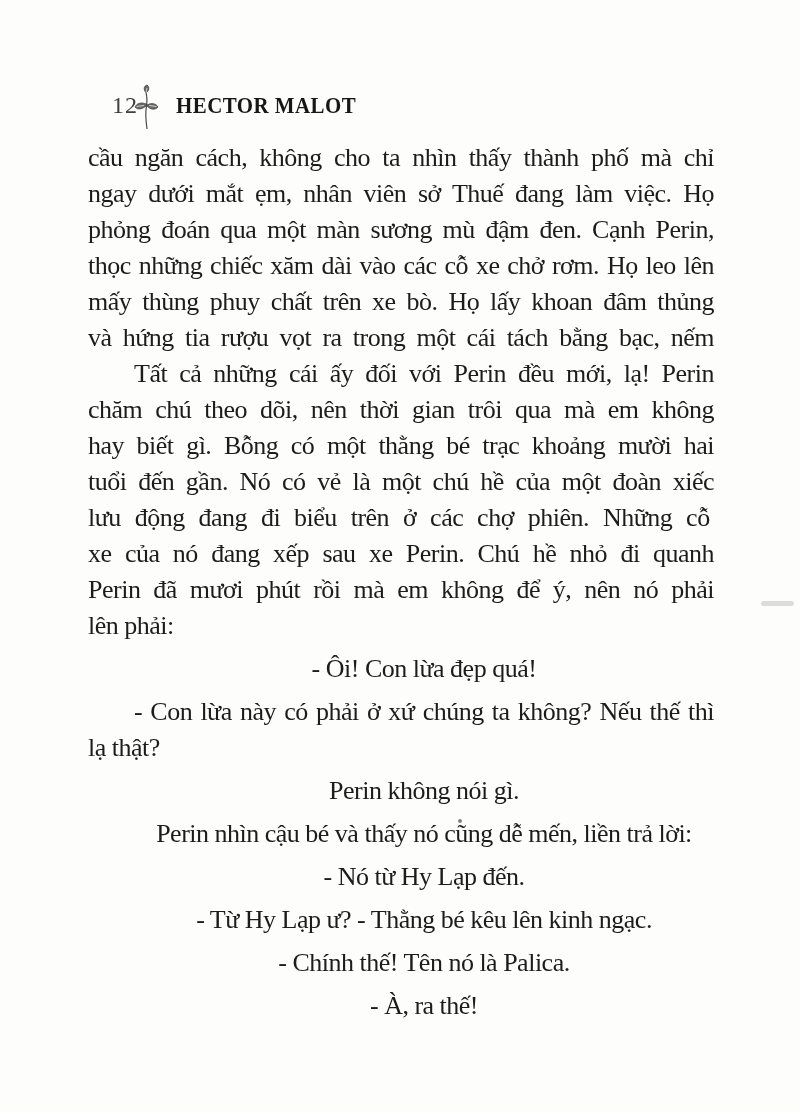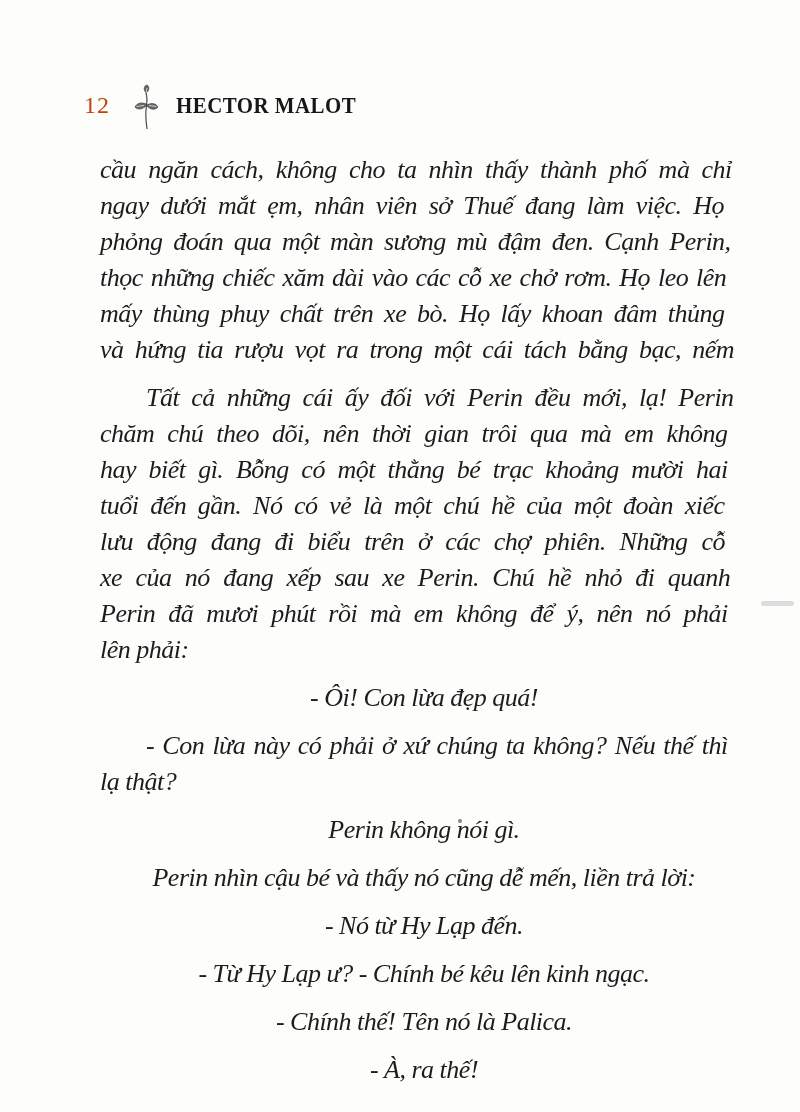--- a/index.html
+++ b/index.html
@@ -19,25 +19,25 @@
 
   
   #header {
     position: absolute;
     left: 0; top: 0;
     width: 100%;
     height: 140px;
   }
   #page-number {
     position: absolute;
-    left: 84px;
+    left: 112px;
     top: 92px;
     font-size: 24px;
     letter-spacing: 1px;
-    color: #c2410c;
+    color: #404040;
   }
   #header-ornament {
     position: absolute;
     left: 131px;
     top: 84px;
     width: 30px;
     height: 46px;
   }
   #book-title {
     position: absolute;
@@ -52,21 +52,21 @@
     white-space: nowrap;
   }
 
   
   #text-block {
     position: absolute;
     left: 88px;
     top: 140px;
     width: 626px;
   }
-  .paragraph { margin: 12px; font-style: italic; }
+  .paragraph { margin: 0; }
   .paragraph.spaced { margin-top: 7px; }
   .line {
     height: 36px;
     line-height: 36px;
     font-size: 26px;
     letter-spacing: -0.5px;
     white-space: nowrap;
     overflow: visible;
   }
   .line.indent { padding-left: 46px; text-align: center; }
@@ -141,21 +141,21 @@
       <div class="paragraph spaced">
         <div class="line indent"><span class="line-text">Perin không nói gì.</span></div>
       </div>
       <div class="paragraph spaced">
         <div class="line indent"><span class="line-text">Perin nhìn cậu bé và thấy nó cũng dễ mến, liền trả lời:</span></div>
       </div>
       <div class="paragraph spaced">
         <div class="line indent"><span class="line-text">- Nó từ Hy Lạp đến.</span></div>
       </div>
       <div class="paragraph spaced">
-        <div class="line indent"><span class="line-text">- Từ Hy Lạp ư? - Chính bé kêu lên kinh ngạc.</span></div>
+        <div class="line indent"><span class="line-text">- Từ Hy Lạp ư? - Thằng bé kêu lên kinh ngạc.</span></div>
       </div>
       <div class="paragraph spaced">
         <div class="line indent"><span class="line-text">- Chính thế! Tên nó là Palica.</span></div>
       </div>
       <div class="paragraph spaced">
         <div class="line indent"><span class="line-text">- À, ra thế!</span></div>
       </div>
     </div>
 
   <div id="stray-dot"></div>

